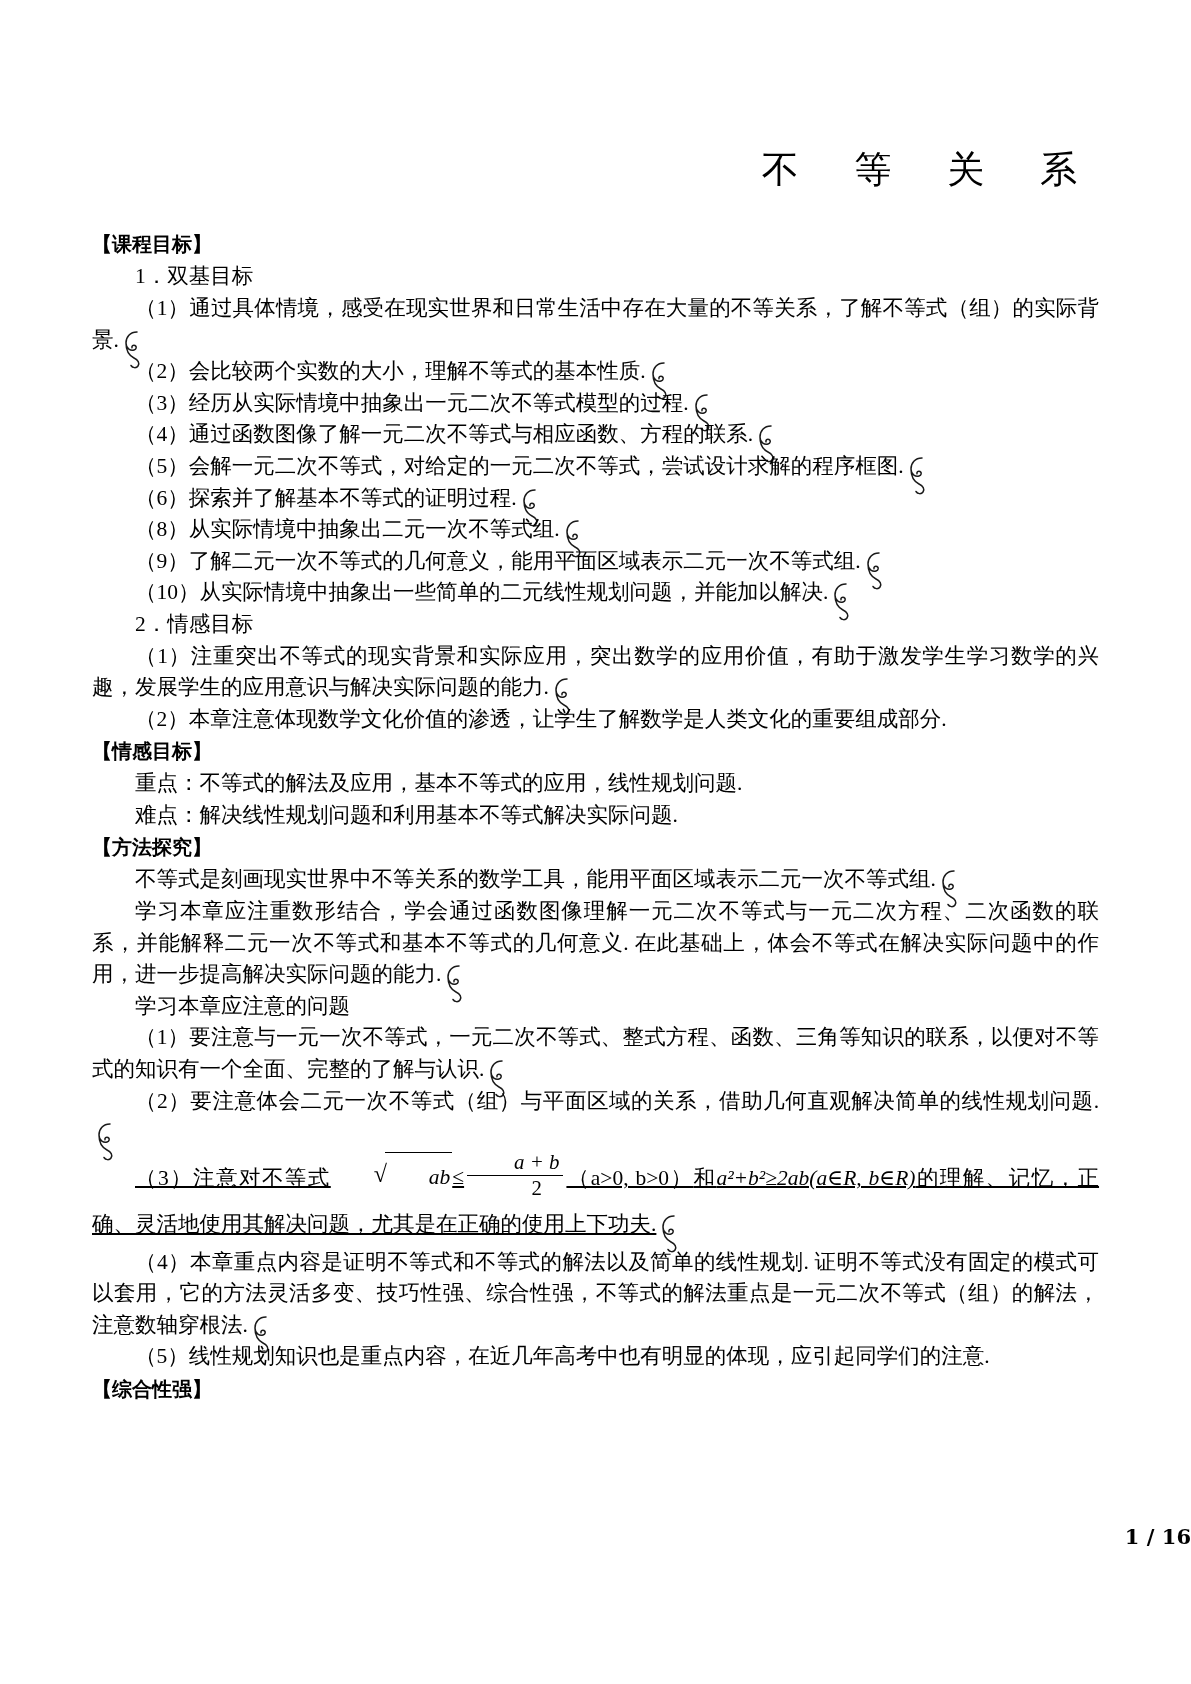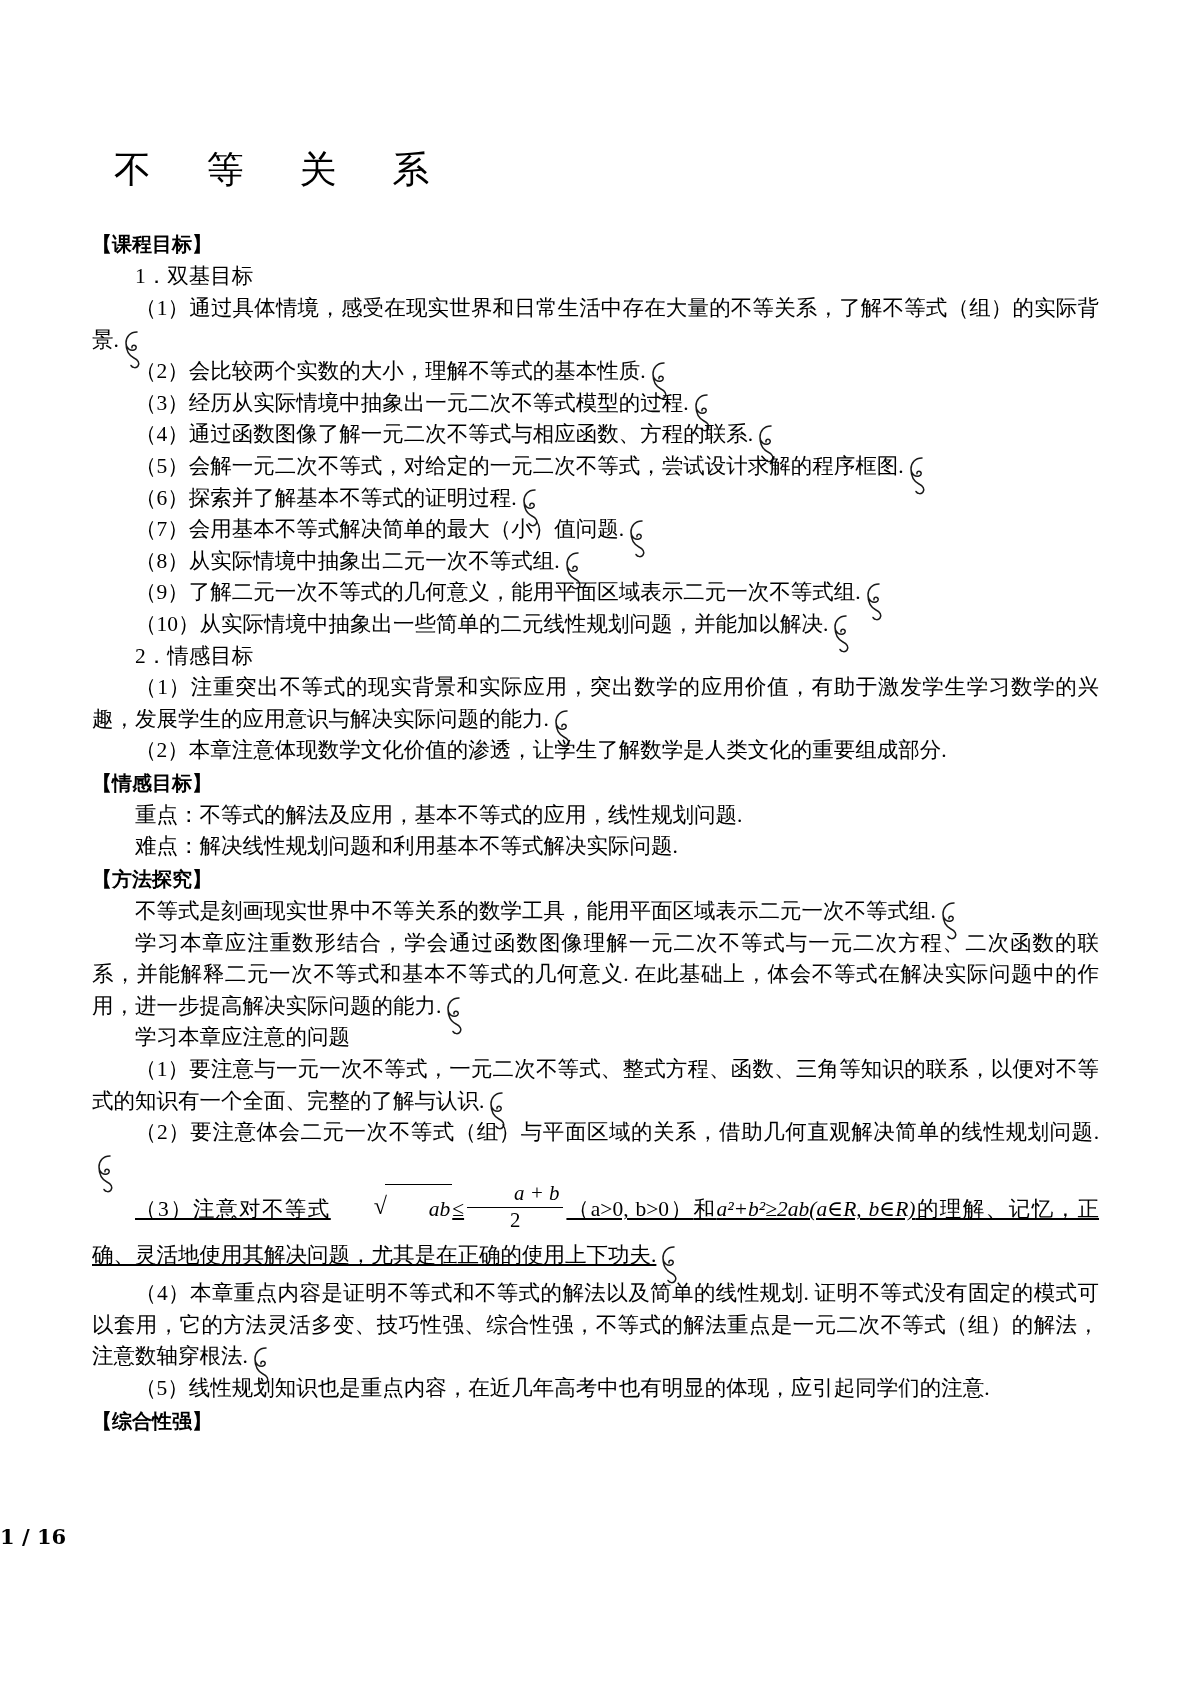--- a/index.html
+++ b/index.html
@@ -18,21 +18,21 @@
   .page {
     position: relative;
     width: 1191px;
     height: 1684px;
     box-sizing: border-box;
     padding: 0 92px;
   }
 
   
   .doc-title {
-    text-align: left;
+    text-align: right;
     font-size: 37px;
     font-weight: 400;
     letter-spacing: 22px;
     margin: 0;
     padding-top: 148px;
     line-height: 1.2;
     text-indent: 22px;
     font-family: "DejaVu Serif", "Liberation Serif", serif;
   }
 
@@ -79,20 +79,21 @@
   
   .math {
     font-family: "Liberation Serif", "DejaVu Serif", serif;
     font-style: italic;
     white-space: nowrap;
   }
   .math .up { font-style: normal; }
   .frac {
     display: inline-block;
     vertical-align: -0.52em;
+    text-align: center;
     line-height: 1.12;
     margin: 0 3px;
     font-size: 0.97em;
   }
   .frac .num {
     display: block;
     border-bottom: 1.4px solid #000;
     padding: 0 4px 1px 4px;
   }
   .frac .den { display: block; padding-top: 1px; }
@@ -116,21 +117,21 @@
 
   
   p.formula-line { line-height: 46px; margin-top: 2px; text-decoration: underline; }
 
   
   .page-footer {
     position: absolute;
     left: 0;
     right: 0;
     top: 1524px;
-    text-align: left;
+    text-align: right;
     font-size: 21px;
     font-weight: bold;
     font-family: "DejaVu Serif", "Liberation Serif", serif;
   }
 </style>
 </head>
 <body>
 
 <div class="page">
 
@@ -159,23 +160,20 @@
           </svg></span></p>
 
     <p class="para indent2"><span>（5）会解一元二次不等式，对给定的一元二次不等式，尝试设计求解的程序框图.</span><span class="swirl"><svg width="24" height="40" viewBox="0 0 24 40">
             <path d="M15 2 C8 2 4 7 4 13 C4 19 9 21 12 20 C14.5 19.2 15 16.5 13 15.5 C11.2 14.6 9.5 16 10 17.8 M4 13 C4 22 8 26 12 28 C16 30 18 33 16 36 C14.3 38.5 10.5 38 9 35.5" fill="none" stroke="#1a1a1a" stroke-width="1.5" stroke-linecap="round"></path>
           </svg></span></p>
 
     <p class="para indent2"><span>（6）探索并了解基本不等式的证明过程.</span><span class="swirl"><svg width="24" height="40" viewBox="0 0 24 40">
             <path d="M15 2 C8 2 4 7 4 13 C4 19 9 21 12 20 C14.5 19.2 15 16.5 13 15.5 C11.2 14.6 9.5 16 10 17.8 M4 13 C4 22 8 26 12 28 C16 30 18 33 16 36 C14.3 38.5 10.5 38 9 35.5" fill="none" stroke="#1a1a1a" stroke-width="1.5" stroke-linecap="round"></path>
           </svg></span></p>
 
-    <p class="para indent2"><span>（7）会用基本不等式解决简单的最大（小）值问题.</span><span class="swirl"><svg width="24" height="40" viewBox="0 0 24 40">
-            <path d="M15 2 C8 2 4 7 4 13 C4 19 9 21 12 20 C14.5 19.2 15 16.5 13 15.5 C11.2 14.6 9.5 16 10 17.8 M4 13 C4 22 8 26 12 28 C16 30 18 33 16 36 C14.3 38.5 10.5 38 9 35.5" fill="none" stroke="#1a1a1a" stroke-width="1.5" stroke-linecap="round"></path>
-          </svg></span></p>
 
     <p class="para indent2"><span>（8）从实际情境中抽象出二元一次不等式组.</span><span class="swirl"><svg width="24" height="40" viewBox="0 0 24 40">
             <path d="M15 2 C8 2 4 7 4 13 C4 19 9 21 12 20 C14.5 19.2 15 16.5 13 15.5 C11.2 14.6 9.5 16 10 17.8 M4 13 C4 22 8 26 12 28 C16 30 18 33 16 36 C14.3 38.5 10.5 38 9 35.5" fill="none" stroke="#1a1a1a" stroke-width="1.5" stroke-linecap="round"></path>
           </svg></span></p>
 
     <p class="para indent2"><span>（9）了解二元一次不等式的几何意义，能用平面区域表示二元一次不等式组.</span><span class="swirl"><svg width="24" height="40" viewBox="0 0 24 40">
             <path d="M15 2 C8 2 4 7 4 13 C4 19 9 21 12 20 C14.5 19.2 15 16.5 13 15.5 C11.2 14.6 9.5 16 10 17.8 M4 13 C4 22 8 26 12 28 C16 30 18 33 16 36 C14.3 38.5 10.5 38 9 35.5" fill="none" stroke="#1a1a1a" stroke-width="1.5" stroke-linecap="round"></path>
           </svg></span></p>
 
     <p class="para indent2"><span>（10）从实际情境中抽象出一些简单的二元线性规划问题，并能加以解决.</span><span class="swirl"><svg width="24" height="40" viewBox="0 0 24 40">

